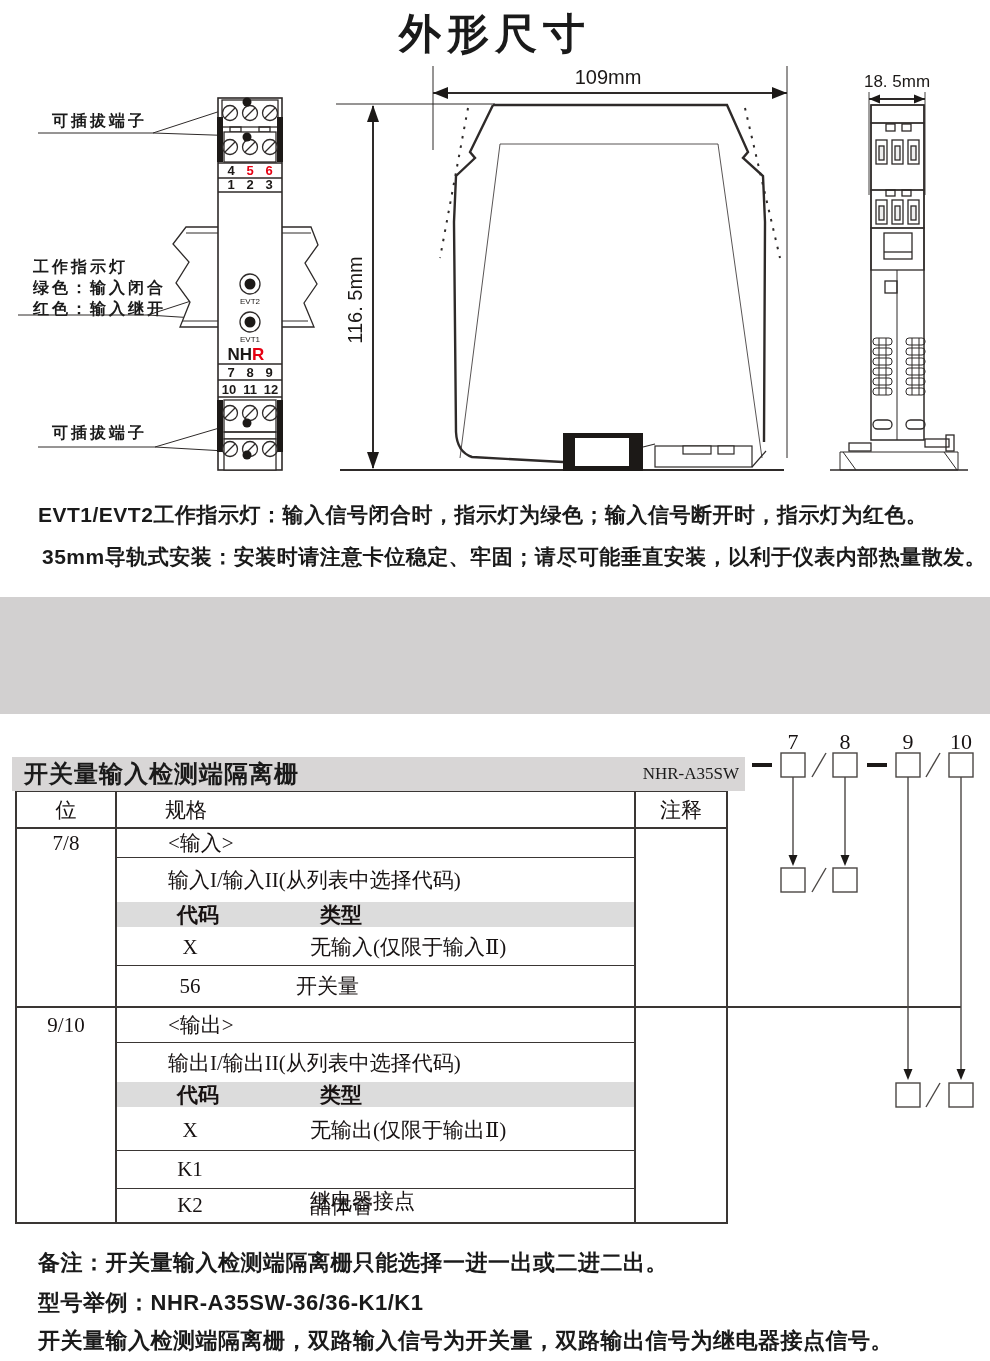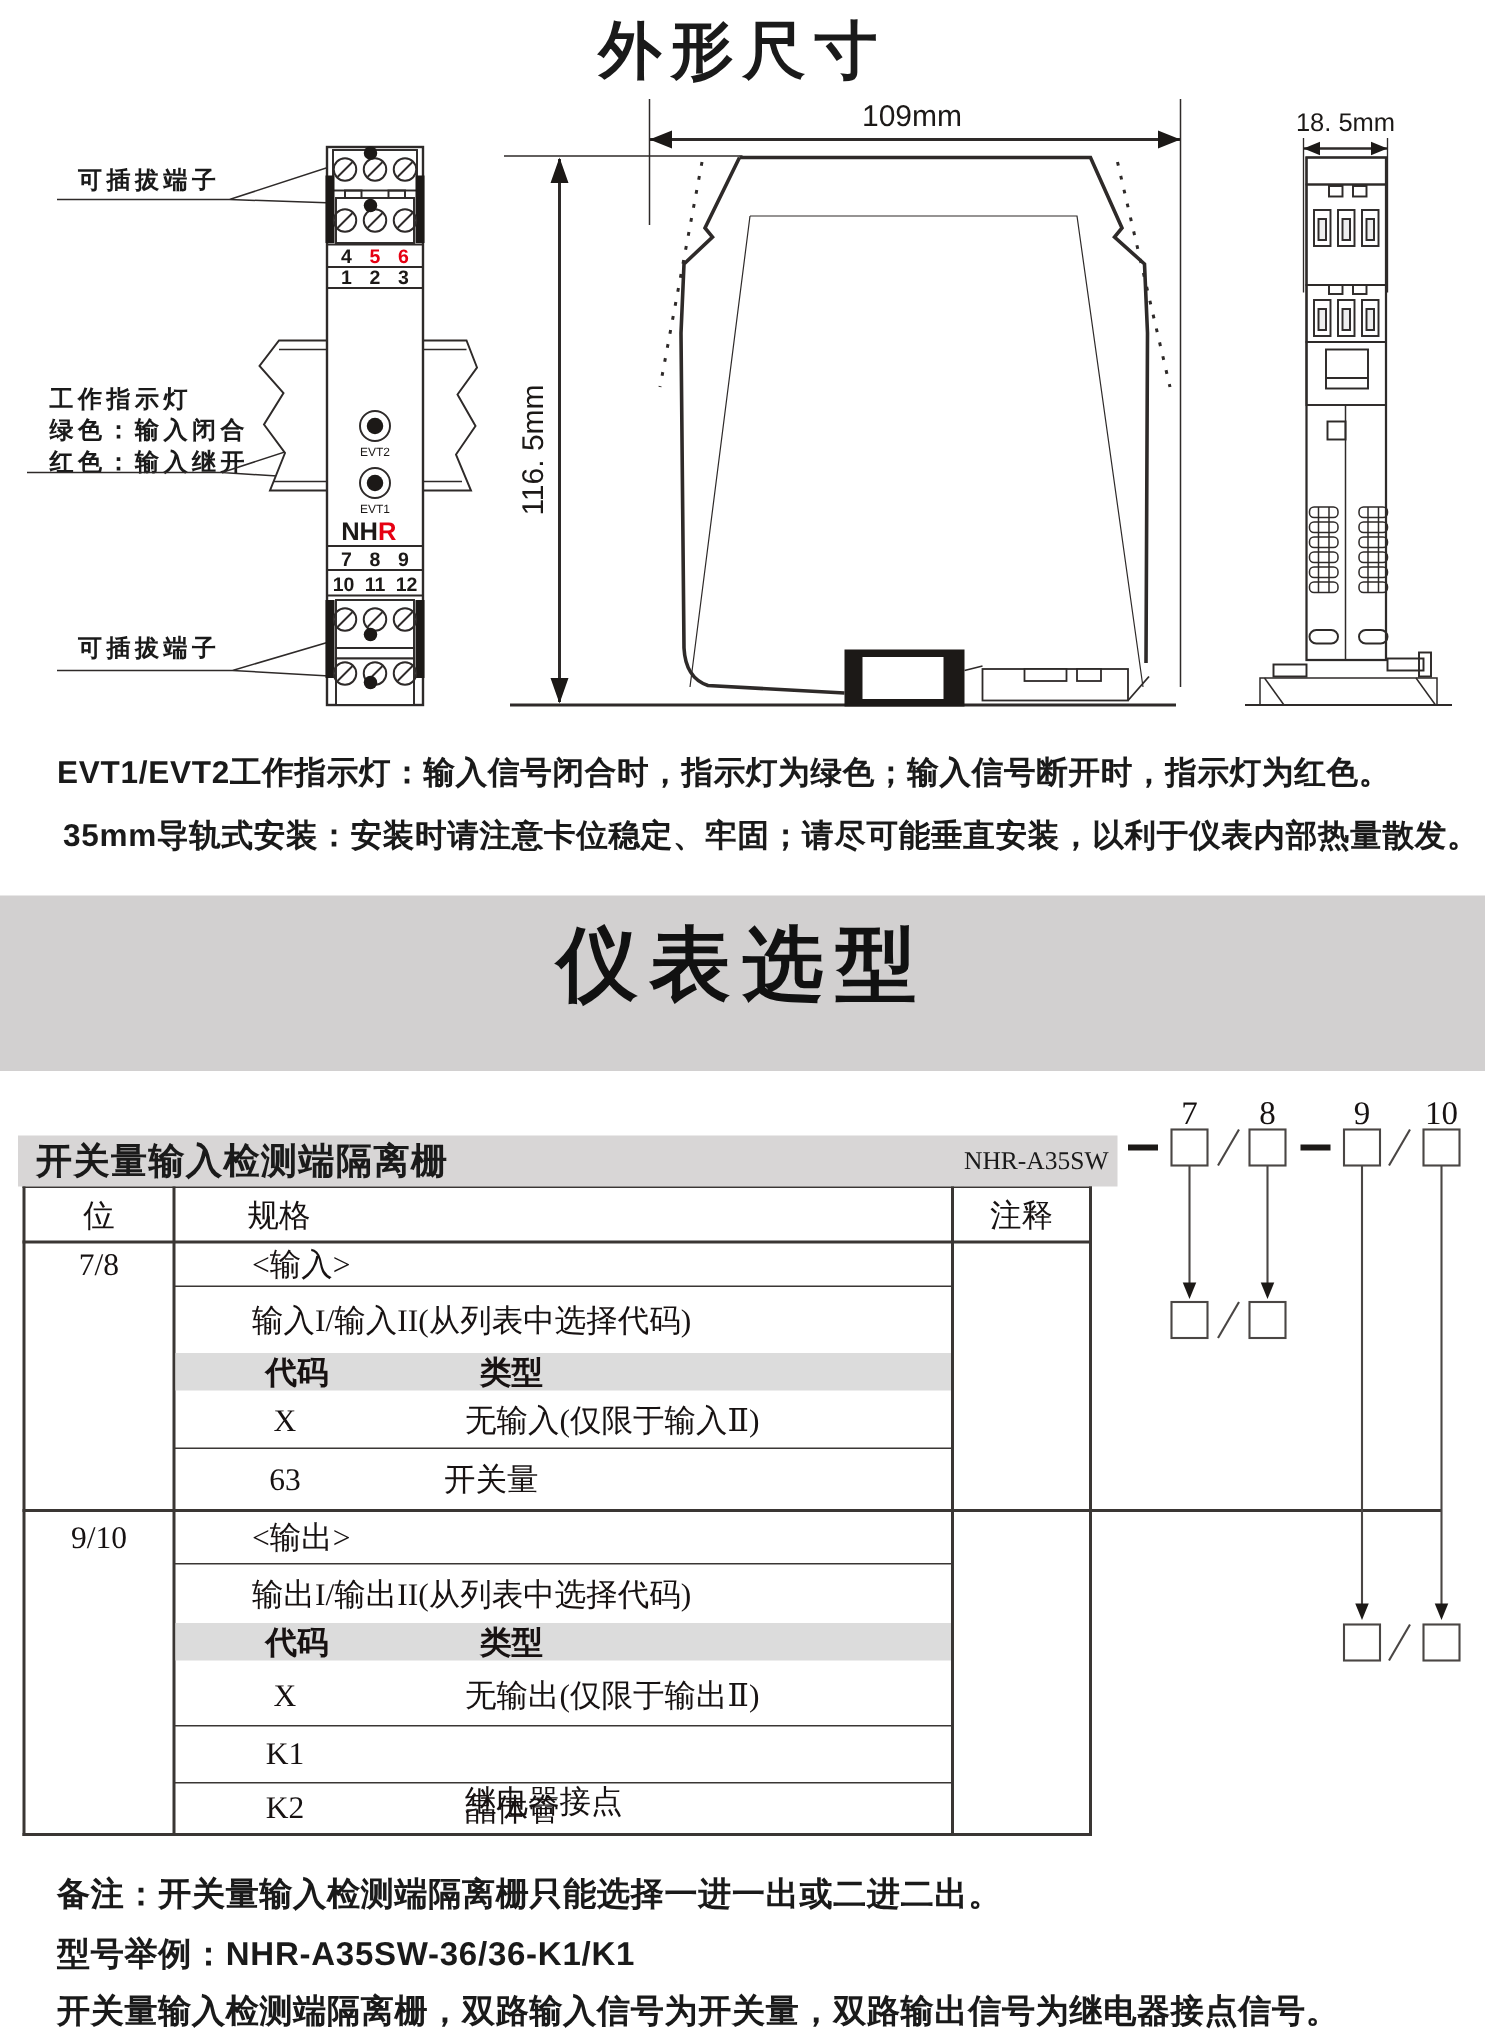--- a/index.html
+++ b/index.html
@@ -257,21 +257,20 @@
       <line x1="944" y1="452" x2="957" y2="470" stroke-width="1"></line>
       <line x1="830" y1="470" x2="968" y2="470" stroke-width="1.4"></line>
     </g>
   </g>
 </svg>
 
 <div class="abs note-line" style="left:38px;top:501px;">EVT1/EVT2工作指示灯：输入信号闭合时，指示灯为绿色；输入信号断开时，指示灯为红色。</div>
 <div class="abs note-line" style="left:42px;top:543px;">35mm导轨式安装：安装时请注意卡位稳定、牢固；请尽可能垂直安装，以利于仪表内部热量散发。</div>
 
 <div id="banner" class="abs">
-  <div id="banner-title">仪表选型</div>
 </div>
 
 <div id="titlebar" class="abs">
   <span class="pname">开关量输入检测端隔离栅</span>
   <span class="model">NHR-A35SW</span>
 </div>
 
 <div class="abs tline" style="left:15px;top:791px;width:2px;height:433px;"></div>
 <div class="abs tline" style="left:115px;top:791px;width:2px;height:433px;"></div>
 <div class="abs tline" style="left:634px;top:791px;width:2px;height:433px;"></div>
@@ -293,21 +292,21 @@
 <div class="abs cell" style="left:165px;top:793px;width:200px;height:34px;">规格</div>
 <div class="abs cell center" style="left:636px;top:793px;width:90px;height:34px;">注释</div>
 
 <div class="abs cell center" style="left:17px;top:829px;width:98px;height:28px;">7/8</div>
 <div class="abs cell" style="left:168px;top:829px;width:300px;height:28px;">&lt;输入&gt;</div>
 <div class="abs cell" style="left:168px;top:860px;width:460px;height:40px;">输入I/输入II(从列表中选择代码)</div>
 <div class="abs cell" style="left:177px;top:900px;width:100px;height:29px;font-weight:bold;">代码</div>
 <div class="abs cell" style="left:320px;top:900px;width:100px;height:29px;font-weight:bold;">类型</div>
 <div class="abs cell center" style="left:160px;top:929px;width:60px;height:36px;">X</div>
 <div class="abs cell" style="left:310px;top:929px;width:320px;height:36px;">无输入(仅限于输入Ⅱ)</div>
-<div class="abs cell center" style="left:160px;top:966px;width:60px;height:40px;">63</div>
+<div class="abs cell center" style="left:160px;top:966px;width:60px;height:40px;">56</div>
 <div class="abs cell" style="left:296px;top:966px;width:320px;height:40px;">开关量</div>
 
 <div class="abs cell center" style="left:17px;top:1008px;width:98px;height:34px;">9/10</div>
 <div class="abs cell" style="left:168px;top:1008px;width:300px;height:34px;">&lt;输出&gt;</div>
 <div class="abs cell" style="left:168px;top:1043px;width:460px;height:39px;">输出I/输出II(从列表中选择代码)</div>
 <div class="abs cell" style="left:177px;top:1080px;width:100px;height:29px;font-weight:bold;">代码</div>
 <div class="abs cell" style="left:320px;top:1080px;width:100px;height:29px;font-weight:bold;">类型</div>
 <div class="abs cell center" style="left:160px;top:1110px;width:60px;height:40px;">X</div>
 <div class="abs cell" style="left:310px;top:1110px;width:320px;height:40px;">无输出(仅限于输出Ⅱ)</div>
 <div class="abs cell center" style="left:160px;top:1151px;width:60px;height:37px;">K1</div>

